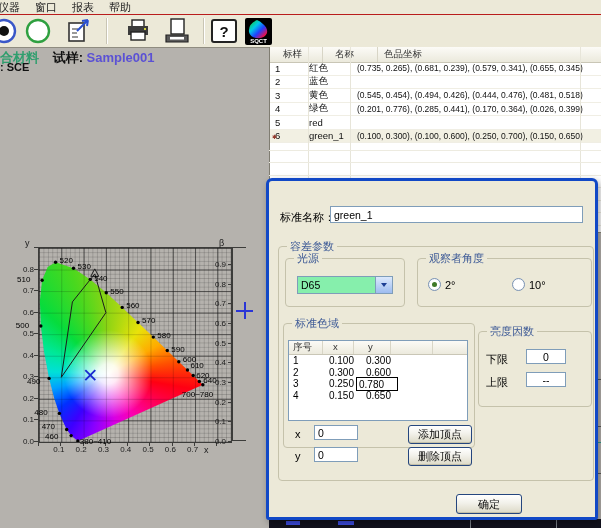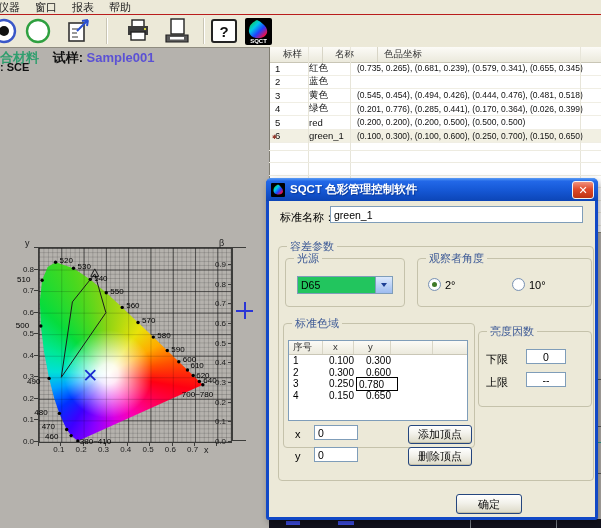--- a/index.html
+++ b/index.html
@@ -77,21 +77,21 @@
        display:flex;align-items:center;}
   .titletext{color:#fff;font-size:11.5px;font-weight:bold;margin-left:5px;text-shadow:1px 1px 1px #0a3a9a;white-space:nowrap;}
   .closebtn{position:absolute;right:4px;top:3px;width:20px;height:16px;border:1px solid #f2f2f2;border-radius:3px;
        background:linear-gradient(#f0927e,#e04a2b 45%,#bd3312);color:#fff;font-size:11px;font-weight:bold;
        display:flex;align-items:center;justify-content:center;line-height:1;}
   .dlabel{position:absolute;font-size:11px;color:#000;white-space:nowrap;}
   .dinput{position:absolute;background:#fff;border:1px solid #7f9db9;font-size:10.5px;color:#000;
           display:flex;align-items:center;padding-left:3px;box-sizing:border-box;}
   .grp{position:absolute;border:1px solid #c5c2ab;border-radius:4px;}
   .grplab{position:absolute;top:-8px;left:8px;background:#ece9d8;padding:0 3px;font-size:11px;color:#3d5a96;white-space:nowrap;}
-  .combo{position:absolute;border:1px solid #7f9db9;background:#22c55e;display:flex;box-sizing:border-box;}
+  .combo{position:absolute;border:1px solid #7f9db9;background:#86efac;display:flex;box-sizing:border-box;}
   .combo .val{flex:1;font-size:10.5px;display:flex;align-items:center;padding-left:3px;color:#000;}
   .combo .btn{width:16px;border-left:1px solid #7f9db9;background:linear-gradient(#dce9fc,#9dbcf0);
         display:flex;align-items:center;justify-content:center;}
   .combo .btn i{width:0;height:0;border-left:3.5px solid transparent;border-right:3.5px solid transparent;border-top:4px solid #1c3f94;}
   .radio{position:absolute;display:flex;align-items:center;font-size:11px;color:#000;}
   .radio .dot{width:11px;height:11px;border-radius:50%;border:1px solid #7a93b5;background:radial-gradient(#fff 55%,#dfe7f0);margin-right:4px;position:relative;}
   .radio.sel .dot::after{content:"";position:absolute;left:3px;top:3px;width:5px;height:5px;border-radius:50%;background:#3f7a28;}
   .vlist{position:absolute;background:#fff;border:1px solid #7f9db9;font-size:10px;color:#000;box-sizing:border-box;}
   .vhead{display:flex;height:13px;background:linear-gradient(#fbfaf6,#eceadd);border-bottom:1px solid #c9c6b6;font-size:9.5px;color:#333;}
   .vhead div{border-right:1px solid #d8d5c6;box-sizing:border-box;}
@@ -210,21 +210,20 @@
           <div class="c3">(0.545, 0.454), (0.494, 0.426), (0.444, 0.476), (0.481, 0.518)</div>
         </div>
         <div class="srow">
           <div class="c1">4</div>
           <div class="c2">绿色</div>
           <div class="c3">(0.201, 0.776), (0.285, 0.441), (0.170, 0.364), (0.026, 0.399)</div>
         </div>
         <div class="srow">
           <div class="c1">5</div>
           <div class="c2">red</div>
-          <div class="c3">(0.200, 0.200), (0.200, 0.500), (0.500, 0.500)</div>
         </div>
         <div class="srow sel">
           <span class="rowmark">✱</span>
           <div class="c1">6</div>
           <div class="c2">green_1</div>
           <div class="c3">(0.100, 0.300), (0.100, 0.600), (0.250, 0.700), (0.150, 0.650)</div>
         </div>
       </div>
   </div>
   <div class="abs colsep" style="left:308px"></div>
@@ -283,28 +282,20 @@
 
   <div class="abs betaline"></div>
   <div class="abs betacap" style="left:232px;top:247px"></div>
   <div class="abs betacap" style="left:232px;top:440px"></div>
   <div class="abs betaticks"></div>
   <div class="abs axletter" style="left:219px;top:238px">β</div>
   <div class="abs cross" id="betamark-h" style="left: 236px; top: 310.178px; width: 17px; height: 2px;"></div>
   <div class="abs cross" id="betamark-v" style="left: 243.5px; top: 302.178px; width: 2px; height: 17px;"></div>
 
   <div class="abs dialog">
-    <div class="titlebar">
-      <svg width="14" height="14" style="margin-left:5px">
-        <rect x="0" y="0" width="14" height="14" rx="1" fill="#000"></rect>
-        <path d="M7 1.5 Q2 3.5 2.5 8 Q3 11 6.5 11.5 Q11.5 12 12 8.5 Q12.3 6 9.5 3.5 Q8.3 2.2 7 1.5 Z" fill="url(#rg)"></path>
-      </svg>
-      <span class="titletext">SQCT 色彩管理控制软件</span>
-      <div class="closebtn">✕</div>
-    </div>
 
     <div class="dlabel" style="left:11px;top:29px">标准名称：</div>
     <div class="dinput" style="left:61px;top:25px;width:253px;height:17px">green_1</div>
 
     <div class="grp" style="left:9px;top:65px;width:314px;height:233px">
       <span class="grplab">容差参数</span>
     </div>
 
     <div class="grp" style="left:16px;top:77px;width:118px;height:47px">
       <span class="grplab">光源</span>

